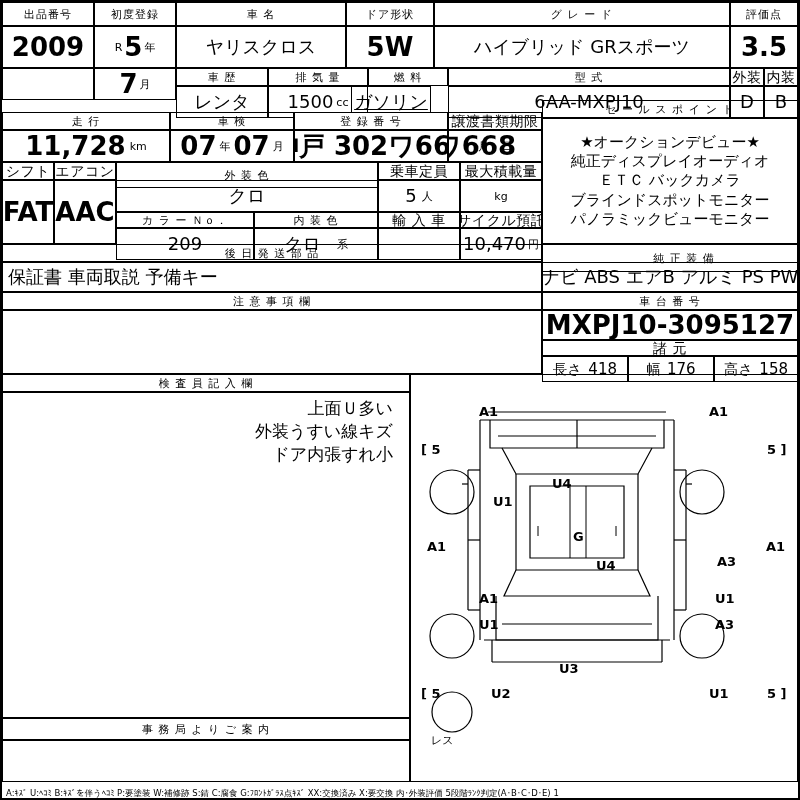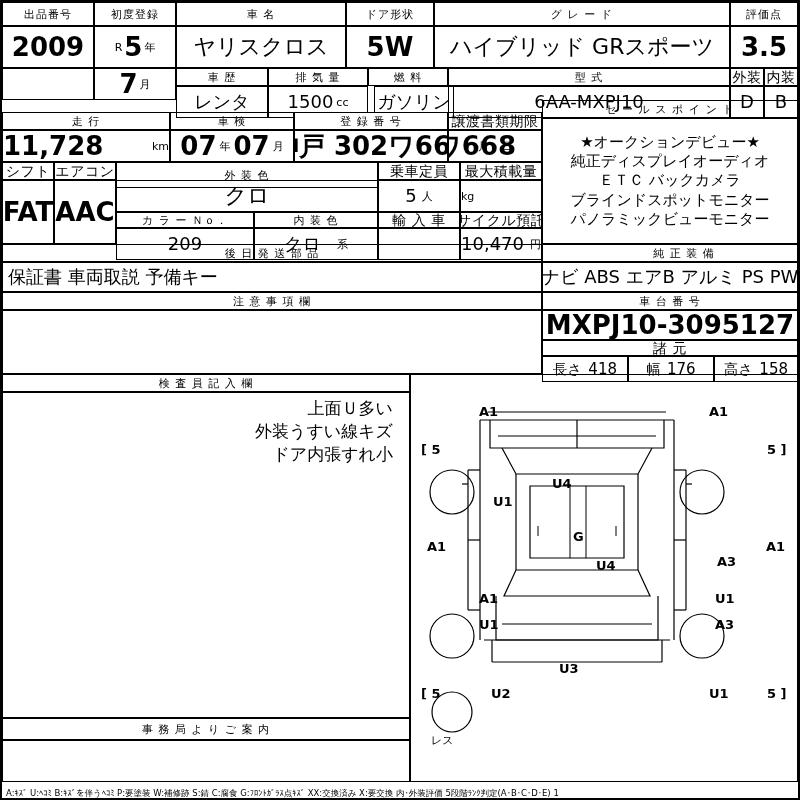--- a/index.html
+++ b/index.html
@@ -21,25 +21,25 @@
     border:1px solid #000;
     display:flex;
     align-items:center;
     justify-content:center;
     overflow:hidden;
     white-space:nowrap;
     line-height:1;
   }
   .lbl { font-size:11px; letter-spacing:1px; }
   .lbl-sm { font-size:14px; letter-spacing:0.5px; }
-  .val { font-size:22px; }
+  .val { font-size:18px; }
   .val-b { font-size:26px; font-weight:bold; }
   .val-m { font-size:18px; }
   .left { justify-content:flex-start; padding-left:5px; }
-  .right { justify-content:space-between; }
+  .right { justify-content:center; }
   .sub { font-size:11px; }
   .stack { flex-direction:column; justify-content:center; }
   .sp-line { font-size:15px; letter-spacing:0px; line-height:1.28; }
   .notes { align-items:flex-end; justify-content:flex-start; flex-direction:column; padding:4px 16px 0 6px; }
   .note-line { font-size:17px; line-height:1.35; }
   .legend { position:absolute; font-size:8.5px; white-space:nowrap;text-align:center; }
   .diagram { position:absolute; }
   .dg-label { position:absolute; font-size:13px; font-weight:bold; }
 </style>
 </head>
@@ -77,21 +77,21 @@
   <div class="cell lbl" style="left:174px;top:66px;width:92px;height:18px;">車 歴</div>
   <div class="cell val-m" style="left:174px;top:84px;width:92px;height:32px;">レンタ</div>
 
   <div class="cell lbl" style="left:266px;top:66px;width:100px;height:18px;">排 気 量</div>
   <div class="cell" style="left:266px;top:84px;width:100px;height:32px;">
     <span class="val-m">1500</span>
     <span class="sub" style="margin-left:3px;">cc</span>
   </div>
 
   <div class="cell lbl" style="left:366px;top:66px;width:80px;height:18px;">燃 料</div>
-  <div class="cell val-m" style="left:372px;top:84px;width:80px;height:32px;">ガソリン</div>
+  <div class="cell val-m" style="left:349px;top:84px;width:80px;height:32px;text-decoration:underline;">ガソリン</div>
 
   <div class="cell lbl" style="left:446px;top:66px;width:282px;height:18px;">型 式</div>
   <div class="cell val-m" style="left:446px;top:84px;width:282px;height:32px;">6AA-MXPJ10</div>
 
   <div class="cell lbl-sm" style="left:728px;top:66px;width:34px;height:18px;">外装</div>
   <div class="cell lbl-sm" style="left:762px;top:66px;width:34px;height:18px;">内装</div>
   <div class="cell val-m" style="left:728px;top:84px;width:34px;height:32px;">D</div>
   <div class="cell val-m" style="left:762px;top:84px;width:34px;height:32px;">B</div>
 
   <div class="cell" style="left:0;top:66px;width:92px;height:32px;"></div>
@@ -163,21 +163,21 @@
 
   <div class="cell lbl-sm" style="left:376px;top:210px;width:82px;height:16px;">輸 入 車</div>
   <div class="cell" style="left:376px;top:226px;width:82px;height:32px;"></div>
 
   <div class="cell lbl-sm" style="left:458px;top:210px;width:82px;height:16px;">リサイクル預託金</div>
   <div class="cell right" style="left:458px;top:226px;width:82px;height:32px;">
     <span class="val-m">10,470</span>
     <span class="sub" style="margin-left:2px;">円</span>
   </div>
 
-  <div class="cell lbl" style="left:540px;top:242px;width:256px;height:18px;padding-left:28px;">純 正 装 備</div>
+  <div class="cell lbl" style="left:540px;top:242px;width:256px;height:28px;padding-left:28px;">純 正 装 備</div>
   <div class="cell val-m" style="left:540px;top:260px;width:256px;height:30px;">ナビ ABS エアB アルミ PS PW</div>
 
   <div class="cell lbl" style="left:0;top:242px;width:540px;height:18px;">後 日 発 送 部 品</div>
   <div class="cell val-m left" style="left:0;top:260px;width:540px;height:30px;">保証書 車両取説 予備キー</div>
 
   <div class="cell lbl" style="left:0;top:290px;width:540px;height:18px;">注 意 事 項 欄</div>
   <div class="cell" style="left:0;top:308px;width:540px;height:64px;"></div>
 
   <div class="cell lbl" style="left:540px;top:290px;width:256px;height:18px;">車 台 番 号</div>
   <div class="cell val-b" style="left:540px;top:308px;width:256px;height:30px;">MXPJ10-3095127</div>

